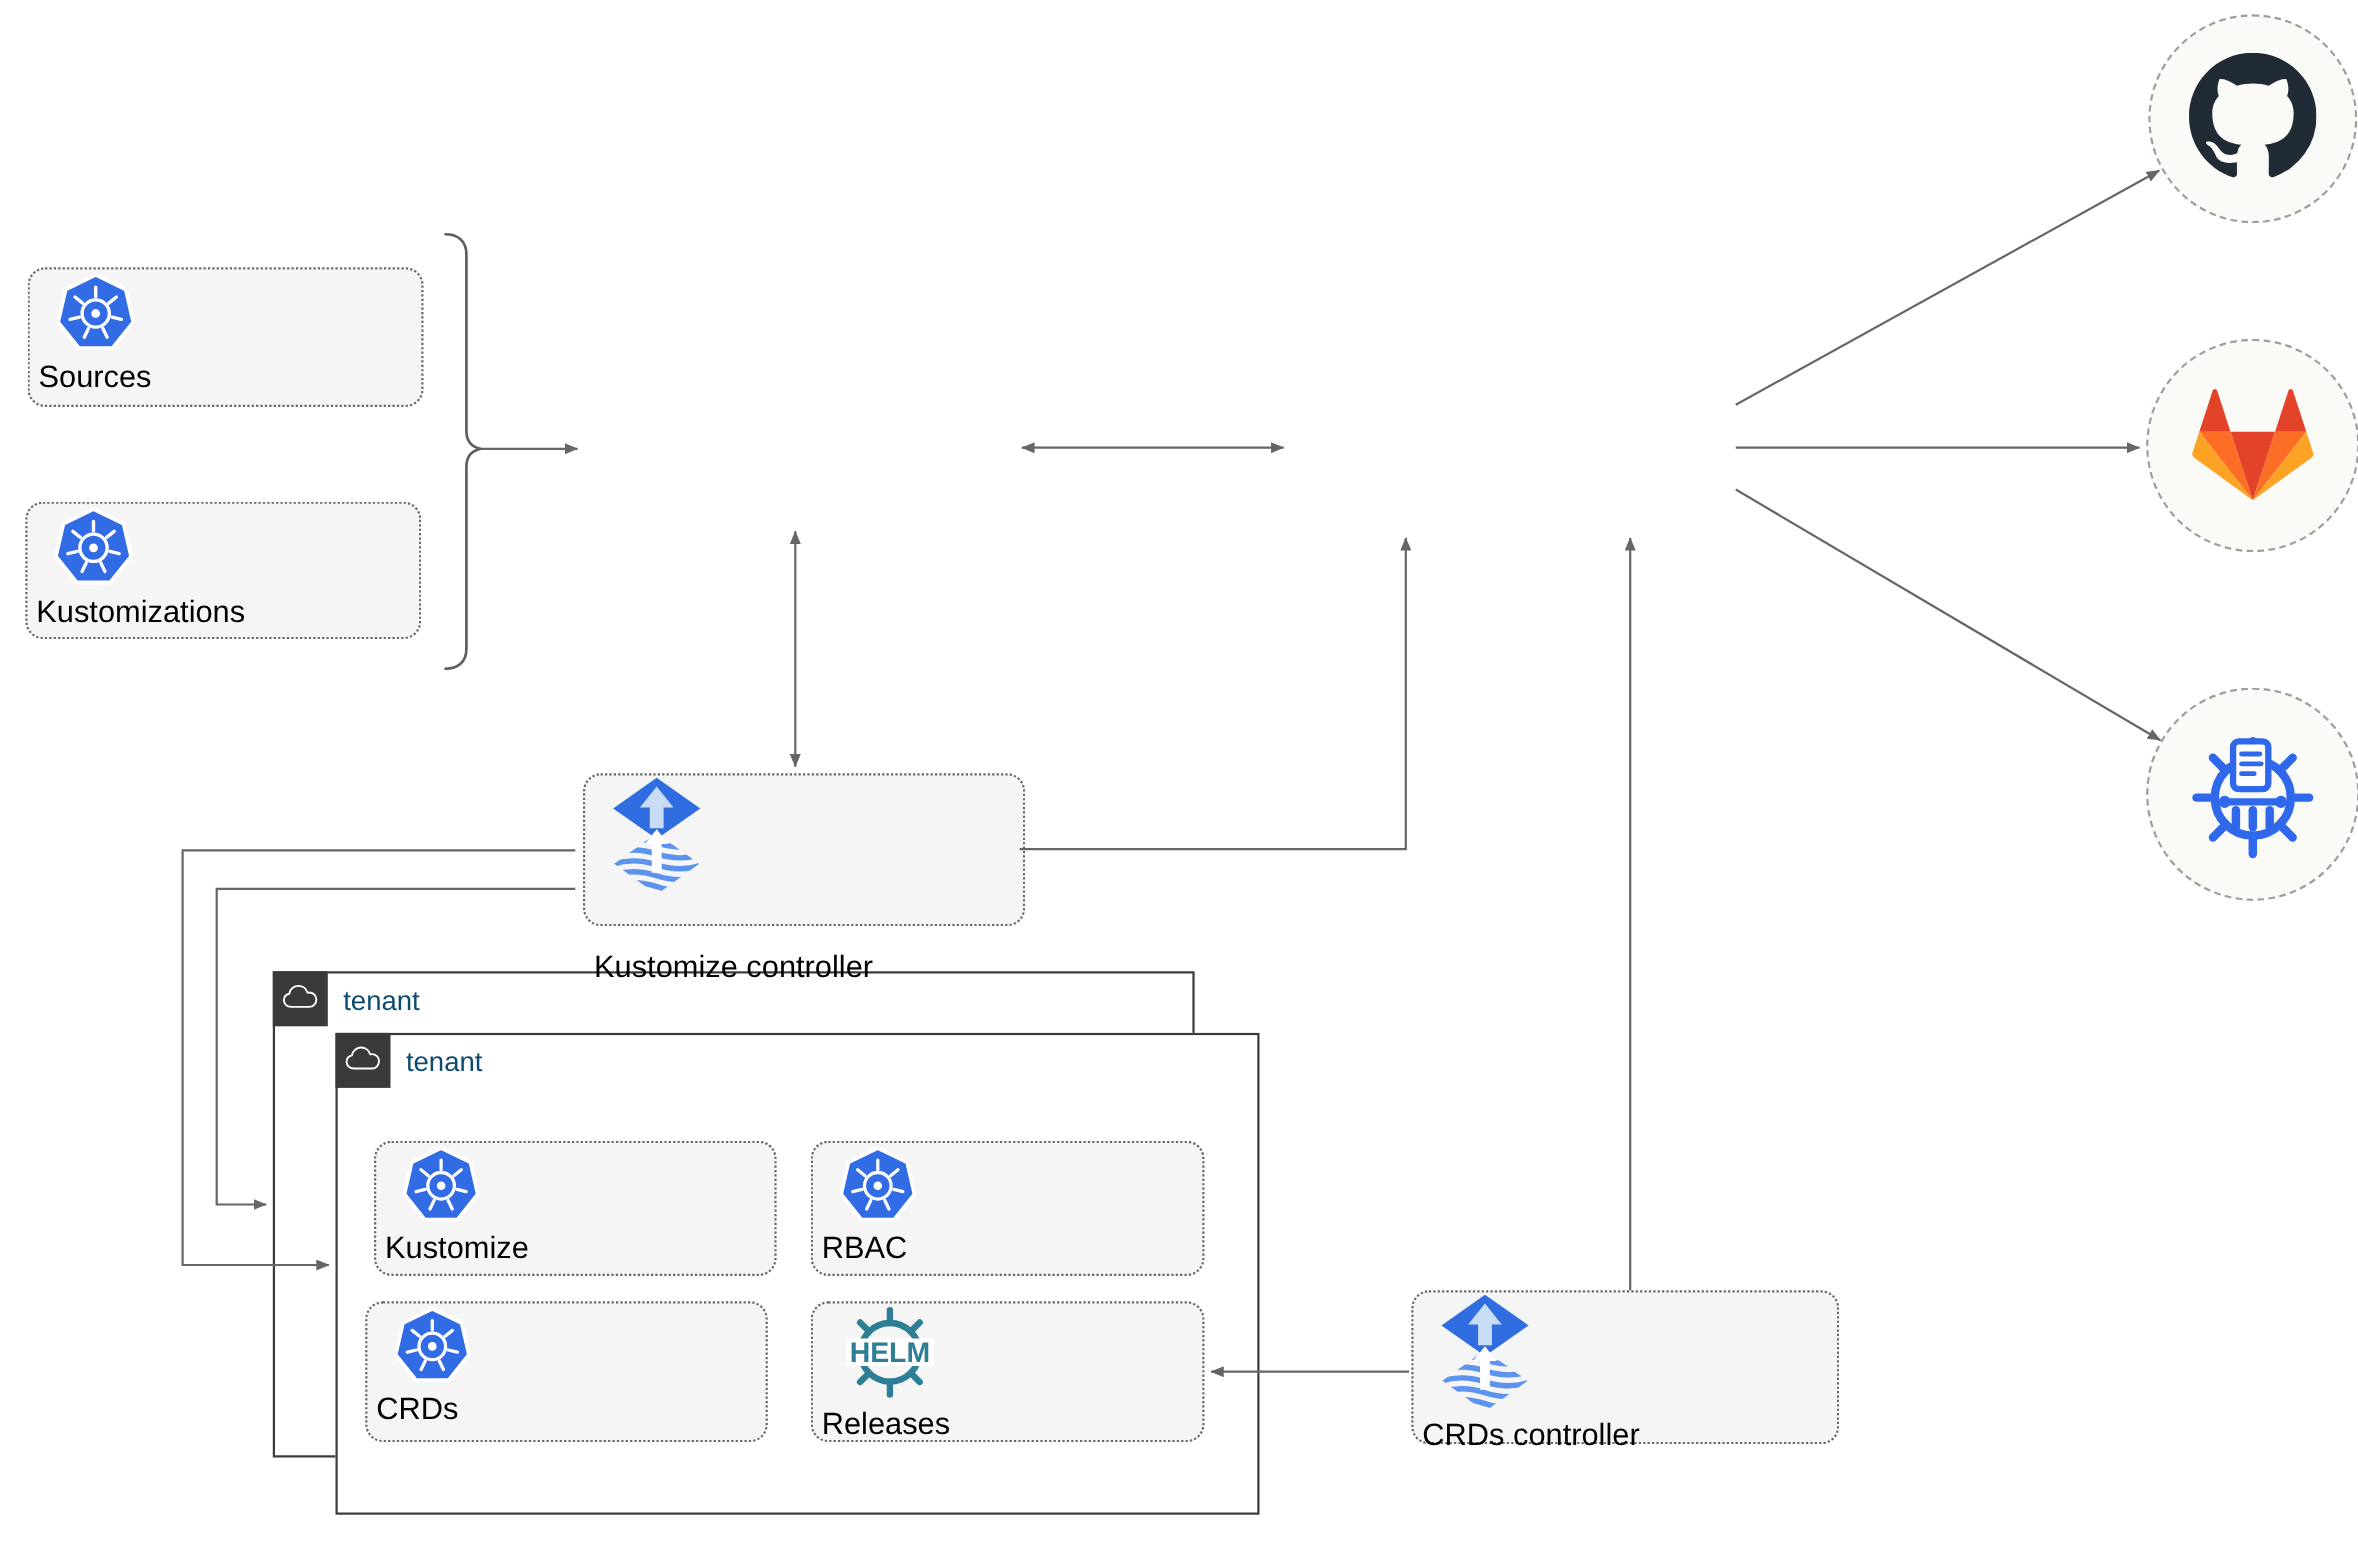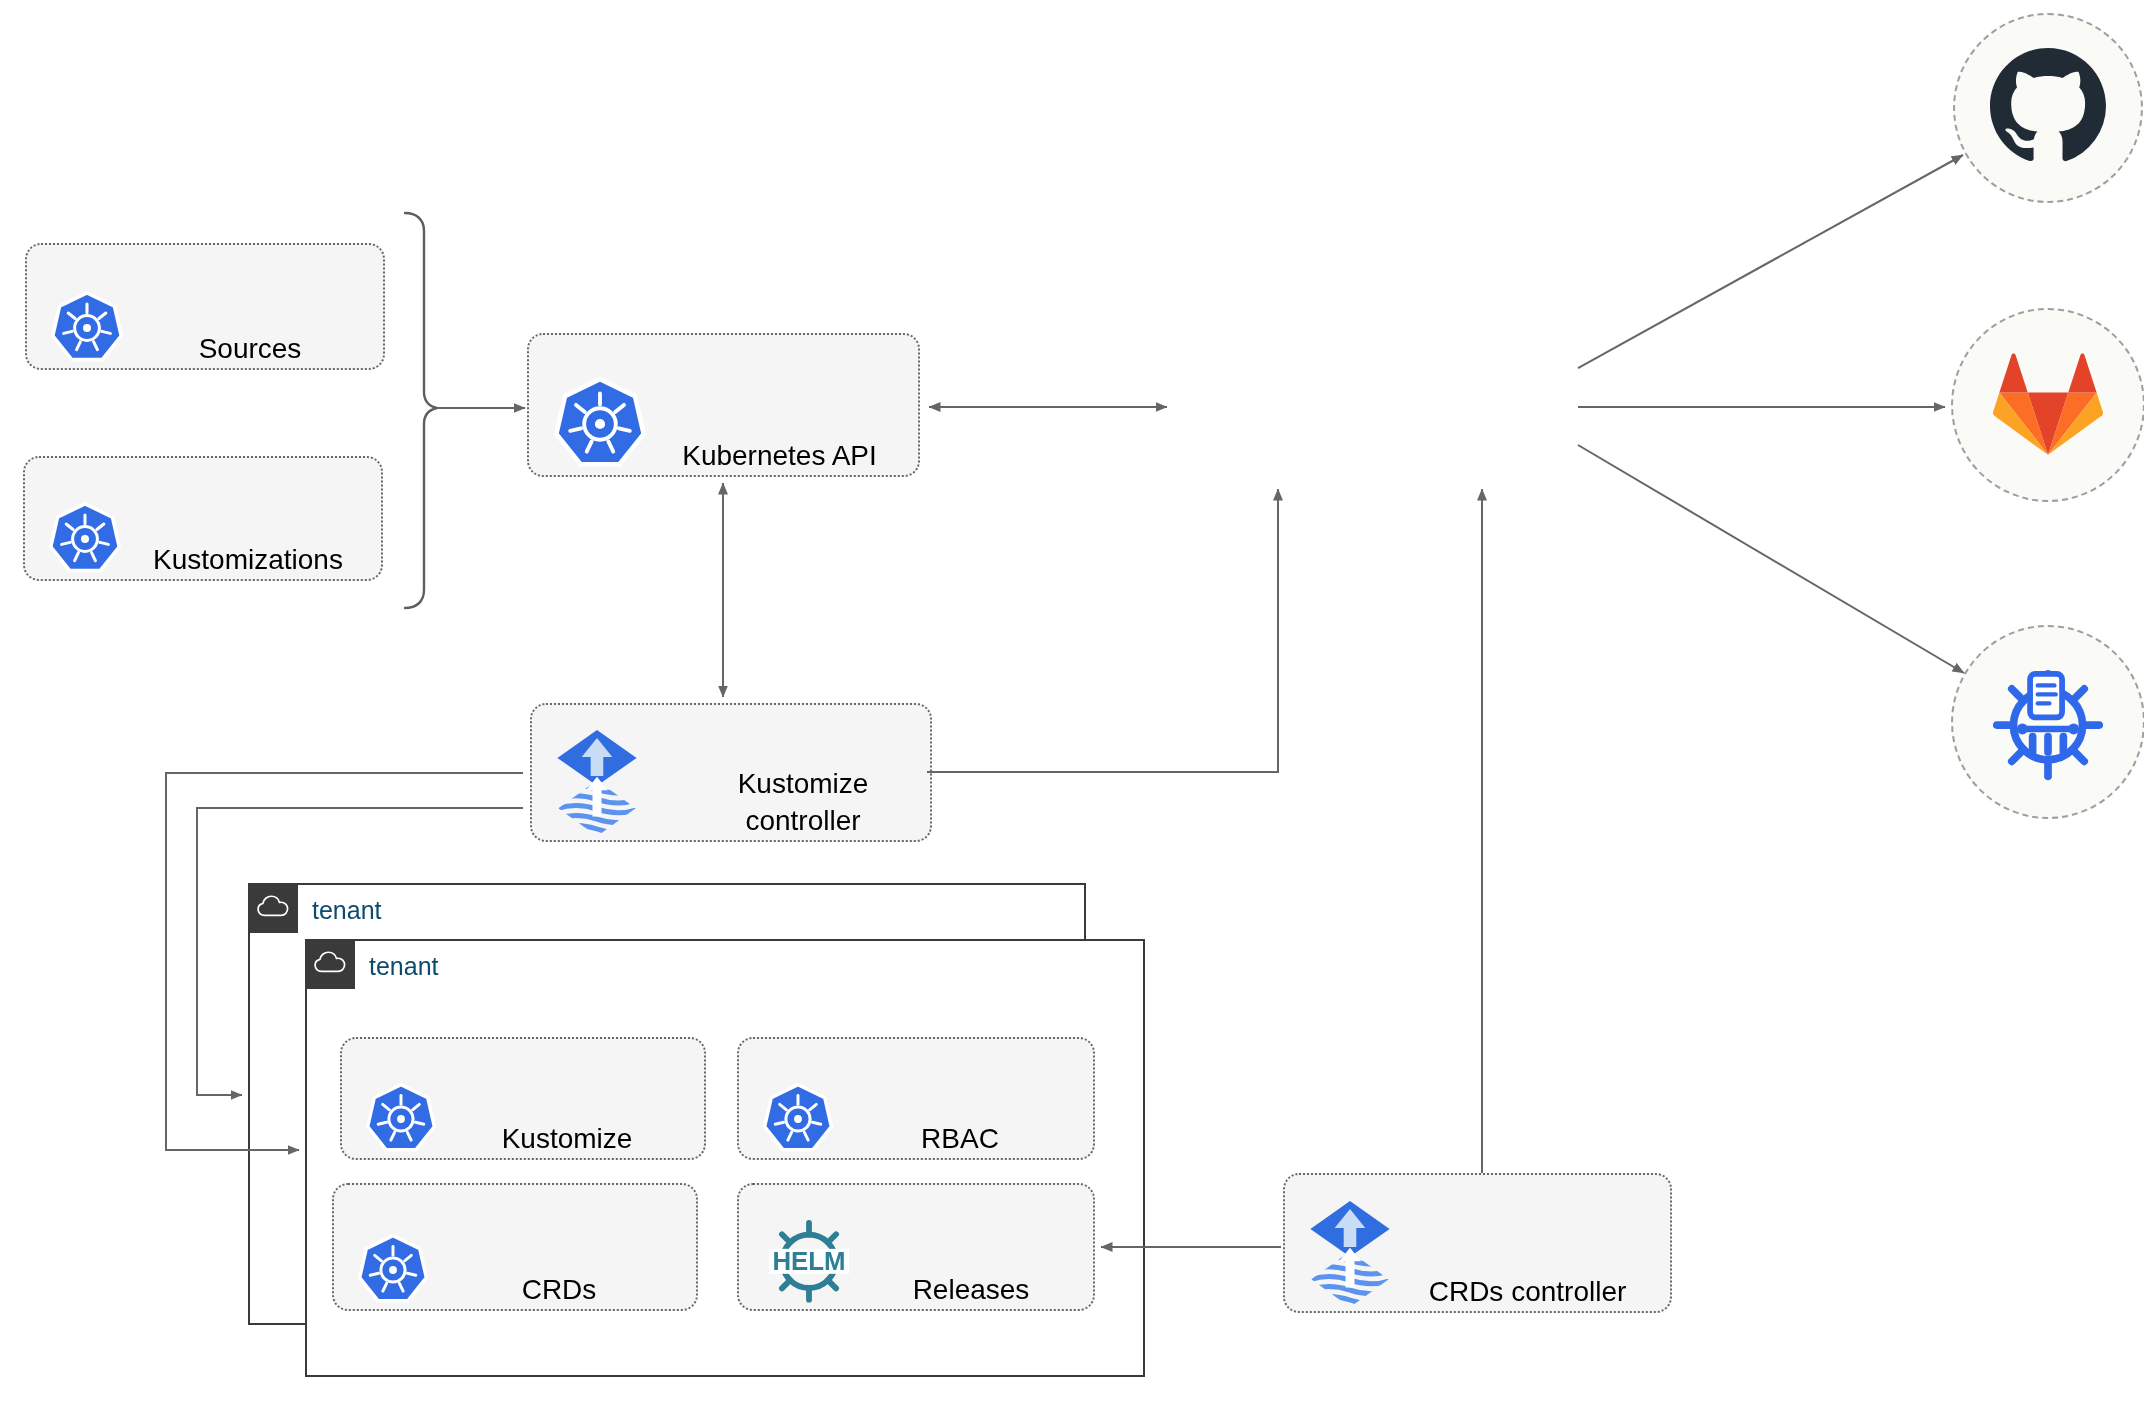--- a/index.html
+++ b/index.html
@@ -1,20 +1,20 @@
 <!DOCTYPE html>
 <html><head>
 <meta charset="utf-8">
 <style>
   html,body{margin:0;padding:0;background:#ffffff;}
   #canvas{position:relative;width:2144px;height:1407px;background:#ffffff;overflow:hidden;
           font-family:"Liberation Sans",sans-serif;color:#000;}
   
   .node{position:absolute;background:#F5F5F5;border:2px dotted #676767;border-radius:16px;
-        display:flex;align-items:flex-end;box-sizing:border-box;z-index:3;}
+        display:flex;align-items:flex-start;box-sizing:border-box;z-index:3;flex-direction:column;}
   .node .icon{flex:0 0 auto;display:flex;align-items:center;justify-content:center;margin-left:20px;}
   .node .label{flex:1 1 auto;text-align:center;font-size:28px;line-height:1.32;color:#000;
                padding:0 18px 0 8px;word-wrap:break-word;}
   .label-2line{max-width:260px;margin:0 auto;}
   
   .group{position:absolute;background:#ffffff;border:2px solid #3A3A3A;box-sizing:border-box;}
   .group-label-square{position:absolute;left:-2px;top:-2px;width:50px;height:50px;background:#3A3A3A;
         display:flex;align-items:center;justify-content:center;}
   .group-label-text{position:absolute;left:62px;top:11px;font-size:25px;color:#0c4a6e;}
   
@@ -171,28 +171,20 @@
 
   <div class="node" style="left:23px;top:456px;width:360px;height:125px;">
     <span class="icon">
       <svg width="80" height="80">
           <use href="#sym-k8s"></use>
         </svg>
       </span>
     <span class="label">Kustomizations</span>
   </div>
 
-  <div class="node" style="left:527px;top:333px;width:393px;height:144px;">
-    <span class="icon">
-      <svg width="102" height="102">
-          <use href="#sym-k8s"></use>
-        </svg>
-      </span>
-    <span class="label">Kubernetes API</span>
-  </div>
 
 
   <div class="node" style="left:530px;top:703px;width:402px;height:139px;gap:44px;">
     <span class="icon">
       <svg width="90" height="112">
           <use href="#sym-flux"></use>
         </svg>
       </span>
     <span class="label"><span class="label-2line">Kustomize controller</span></span>
   </div>

